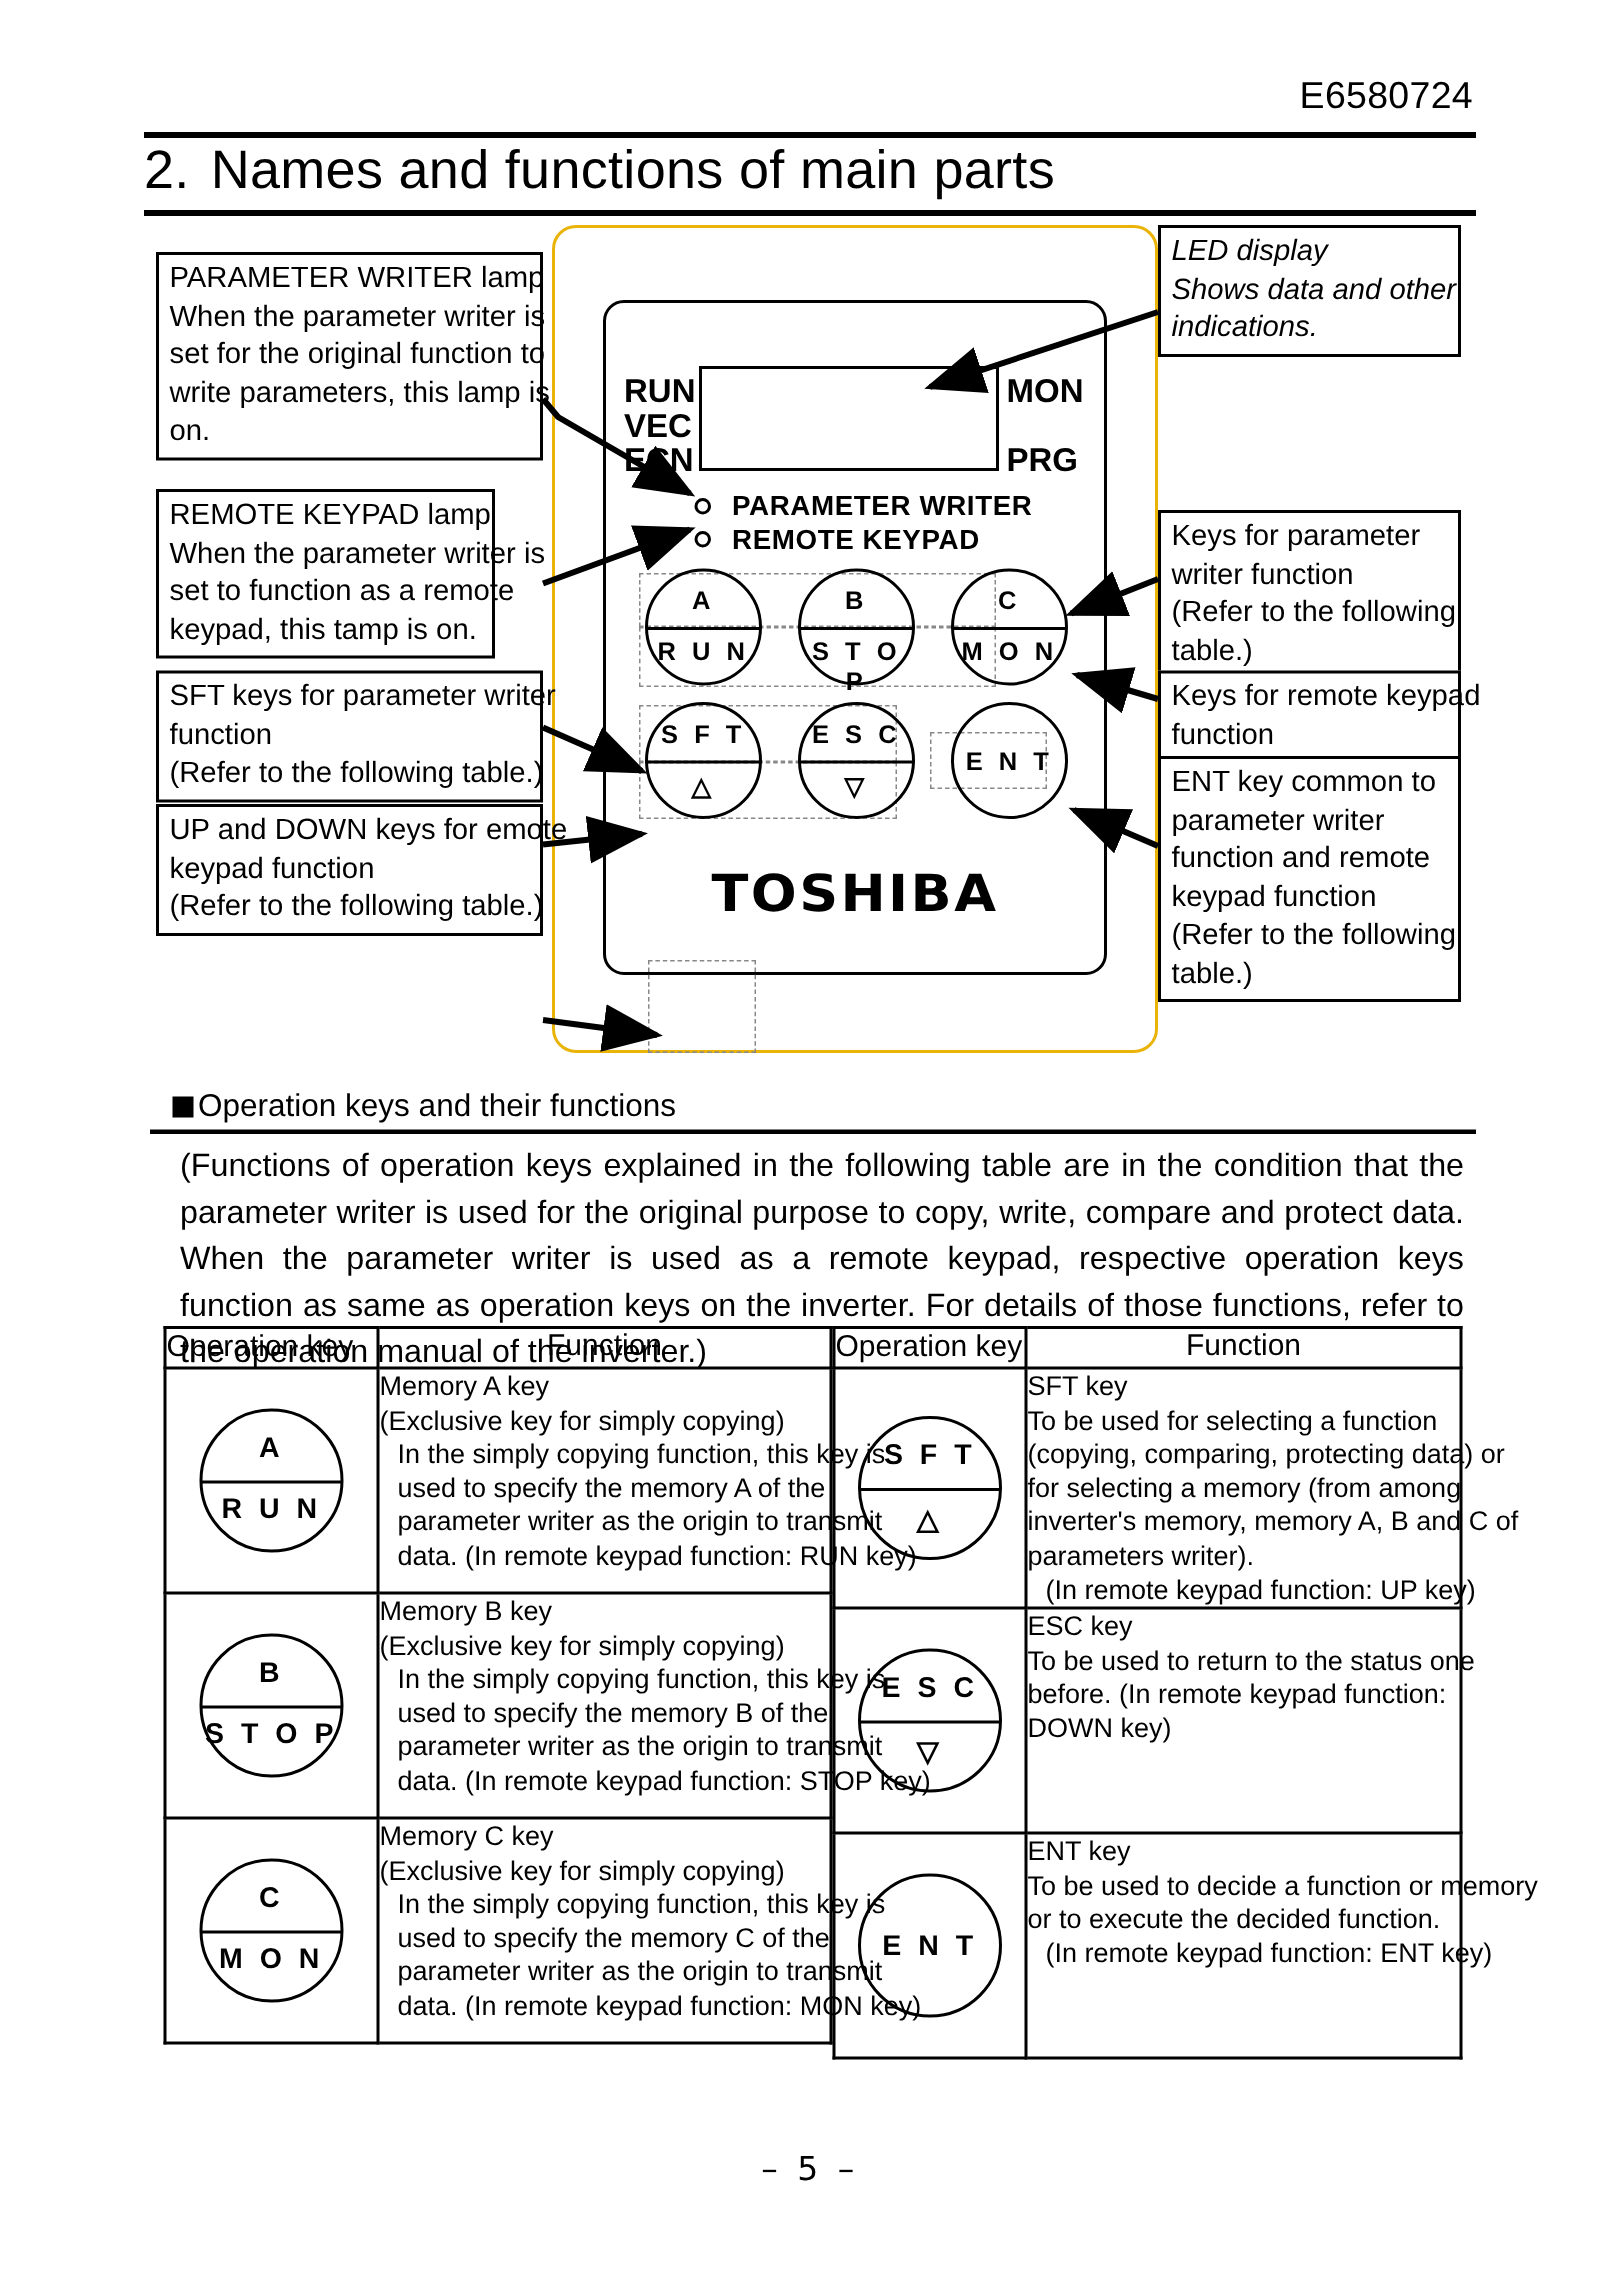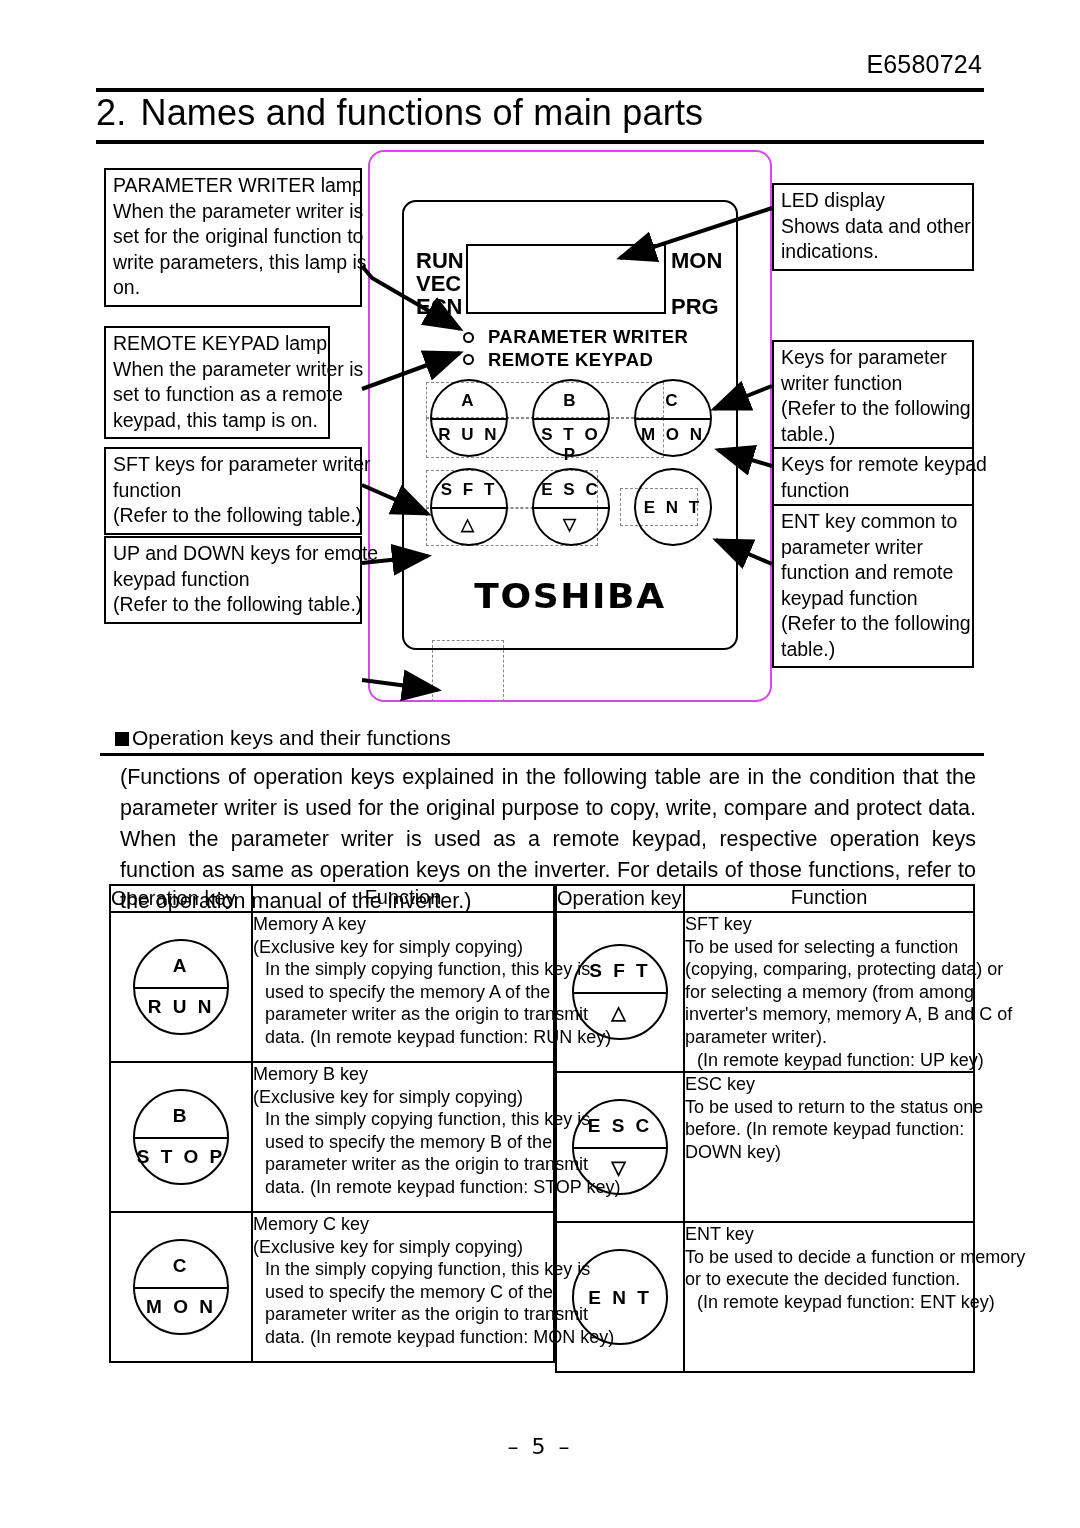--- a/index.html
+++ b/index.html
@@ -65,31 +65,31 @@
   .callout div { white-space: nowrap; }
 
   
   #co-pw-lamp   { left: 104px; top: 22px;  width: 258px; }
   #co-rk-lamp   { left: 104px; top: 180px; width: 226px; }
   #co-sft       { left: 104px; top: 301px; width: 258px; }
   #co-updown    { left: 104px; top: 390px; width: 258px; }
   #co-conn      { left: 104px; top: 501px; width: 258px; }
 
   
-  #co-led       { left: 772px; top: 37px;  width: 202px; }
+  #co-led       { left: 772px; top: 4px;  width: 202px; font-style: italic; }
   #co-keys-pw   { left: 772px; top: 194px; width: 202px; }
   #co-keys-rk   { left: 772px; top: 301px; width: 202px; }
   #co-ent       { left: 772px; top: 358px; width: 202px; }
 
   
   .device-outer {
     position: absolute;
     left: 368px; top: 4px;
     width: 400px; height: 548px;
-    border: 2px solid #d946ef;
+    border: 2px solid #eab308;
     border-radius: 16px;
     background: #fff;
     z-index: 2;
   }
   .device-inner {
     position: absolute;
     left: 32px; top: 48px;
     width: 336px; height: 450px;
     border: 2px solid #000;
     border-radius: 14px;
@@ -539,21 +539,21 @@
             <div class="kdiv2"></div>
             <div class="kbot2">△</div>
           </div>
         </td>
         <td class="cell-fn">
           <div class="fn-line">SFT key</div>
           <div class="fn-line">To be used for selecting a function</div>
           <div class="fn-line">(copying, comparing, protecting data) or</div>
           <div class="fn-line">for selecting a memory (from among</div>
           <div class="fn-line">inverter's memory, memory A, B and C of</div>
-          <div class="fn-line">parameter writer).</div>
+          <div class="fn-line">parameters writer).</div>
           <div class="fn-line fn-ind">(In remote keypad function: UP key)</div>
         </td>
       </tr>
       <tr>
         <td class="cell-key">
           <div class="tkey">
             <div class="ktop2">E S C</div>
             <div class="kdiv2"></div>
             <div class="kbot2">▽</div>
           </div>

